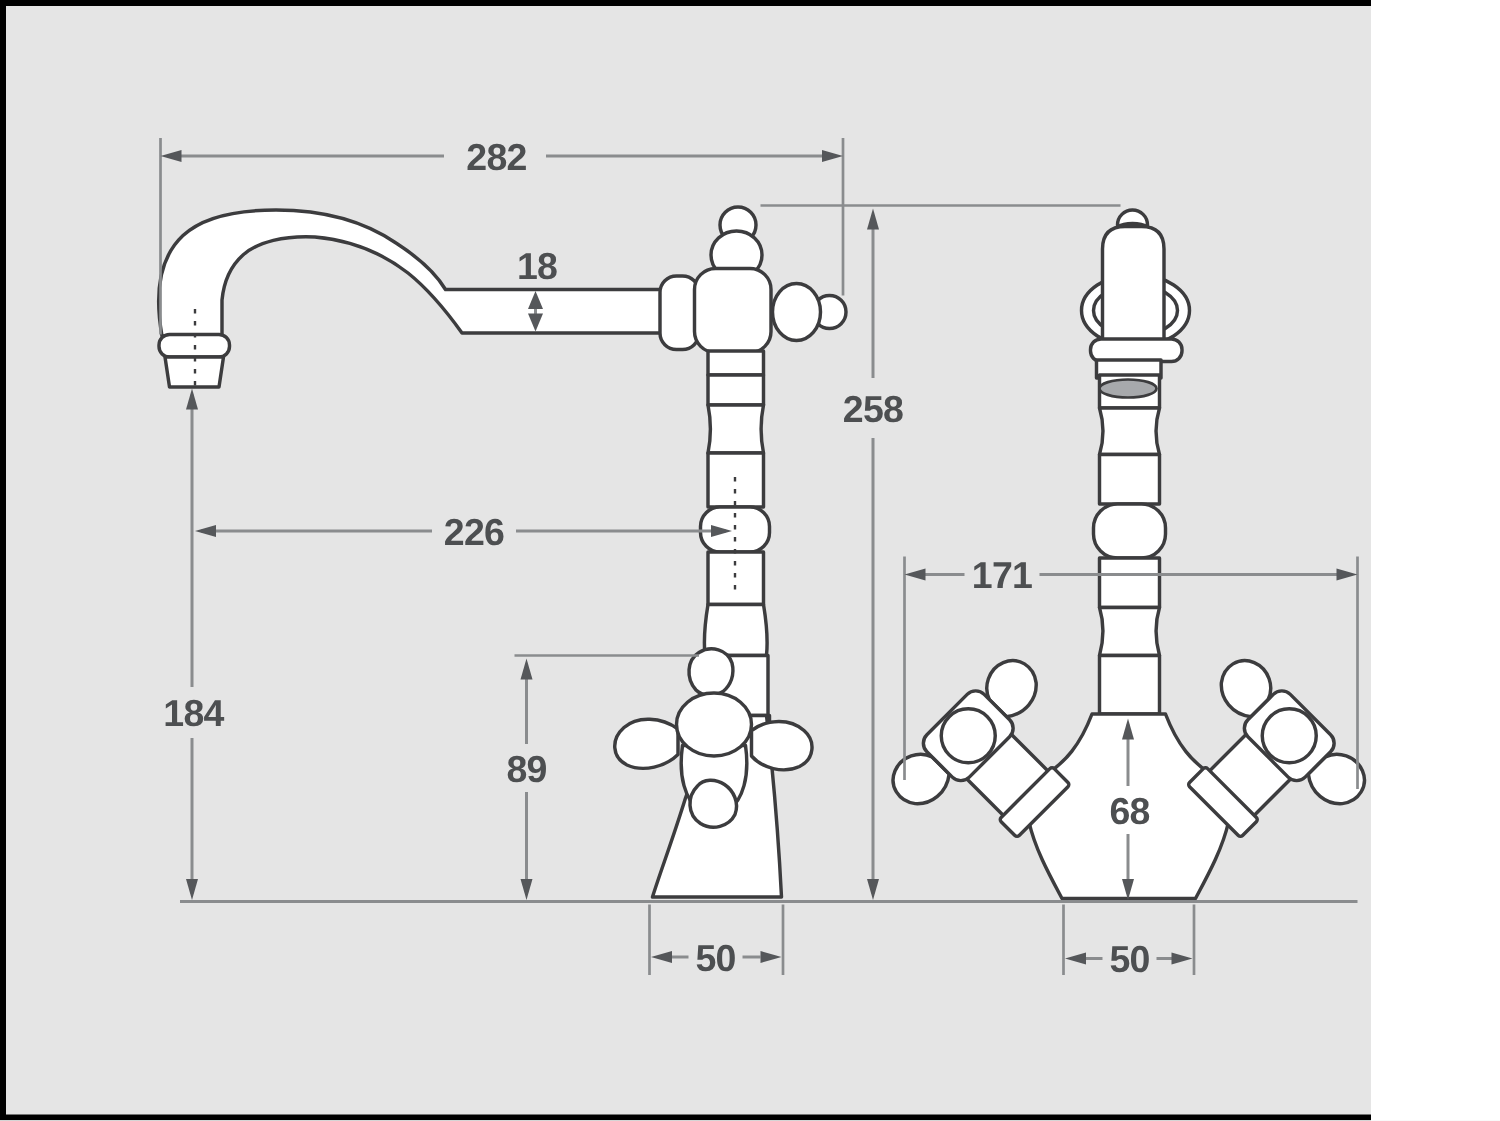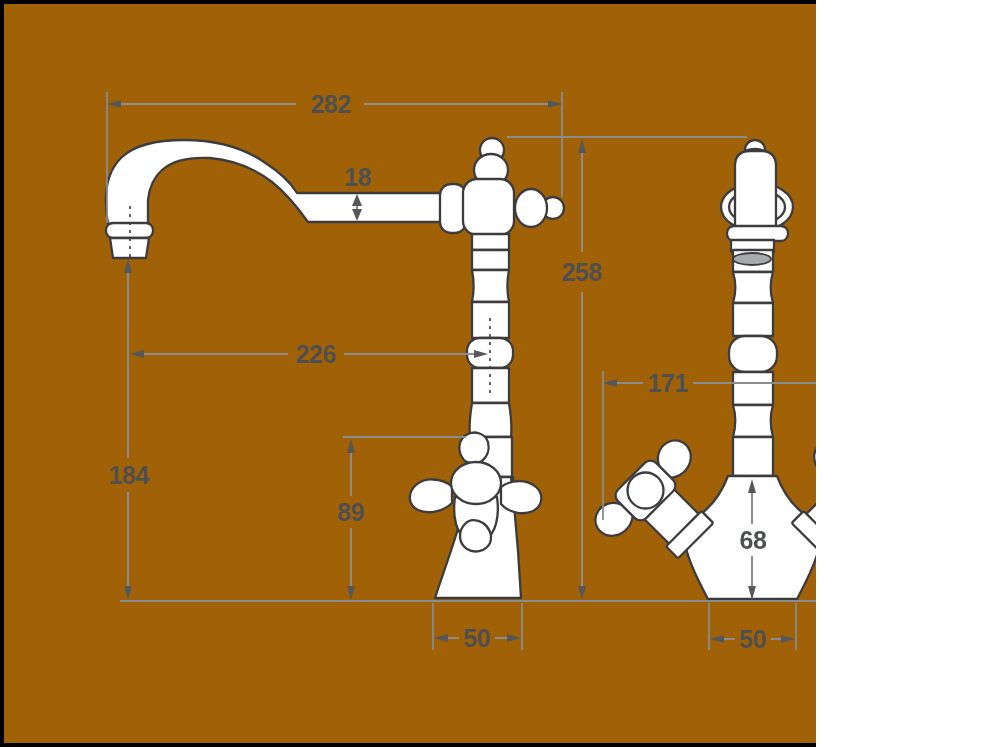--- a/index.html
+++ b/index.html
@@ -1,17 +1,17 @@
 <!DOCTYPE html>
 <html><head>
 <meta charset="utf-8">
 <style>
   html,body { margin:0; padding:0; background:#ffffff; }
   .stage {
-    width:816px; height:747px; position:relative; background:#a16207;
+    width:914px; height:747px; position:relative; background:#e5e5e5;
     box-sizing:border-box; overflow:hidden;
   }
   svg { display:block; }
   .frame   { fill:none; stroke:#000000; stroke-width:4; }
   .outline { fill:#ffffff; stroke:#3c3c3e; stroke-width:2.3; stroke-linejoin:round; stroke-linecap:round; }
   .open    { fill:#ffffff; stroke:#3c3c3e; stroke-width:2.3; stroke-linejoin:round; stroke-linecap:round; }
   .shade   { fill:#a7a9ac; stroke:#3c3c3e; stroke-width:1.8; }
   .dim     { stroke:#8a8c8e; stroke-width:2; fill:none; stroke-linecap:butt; }
   .dimthin { stroke:#8a8c8e; stroke-width:1.8; fill:none; }
   .arrow   { fill:#55575a; stroke:none; }

